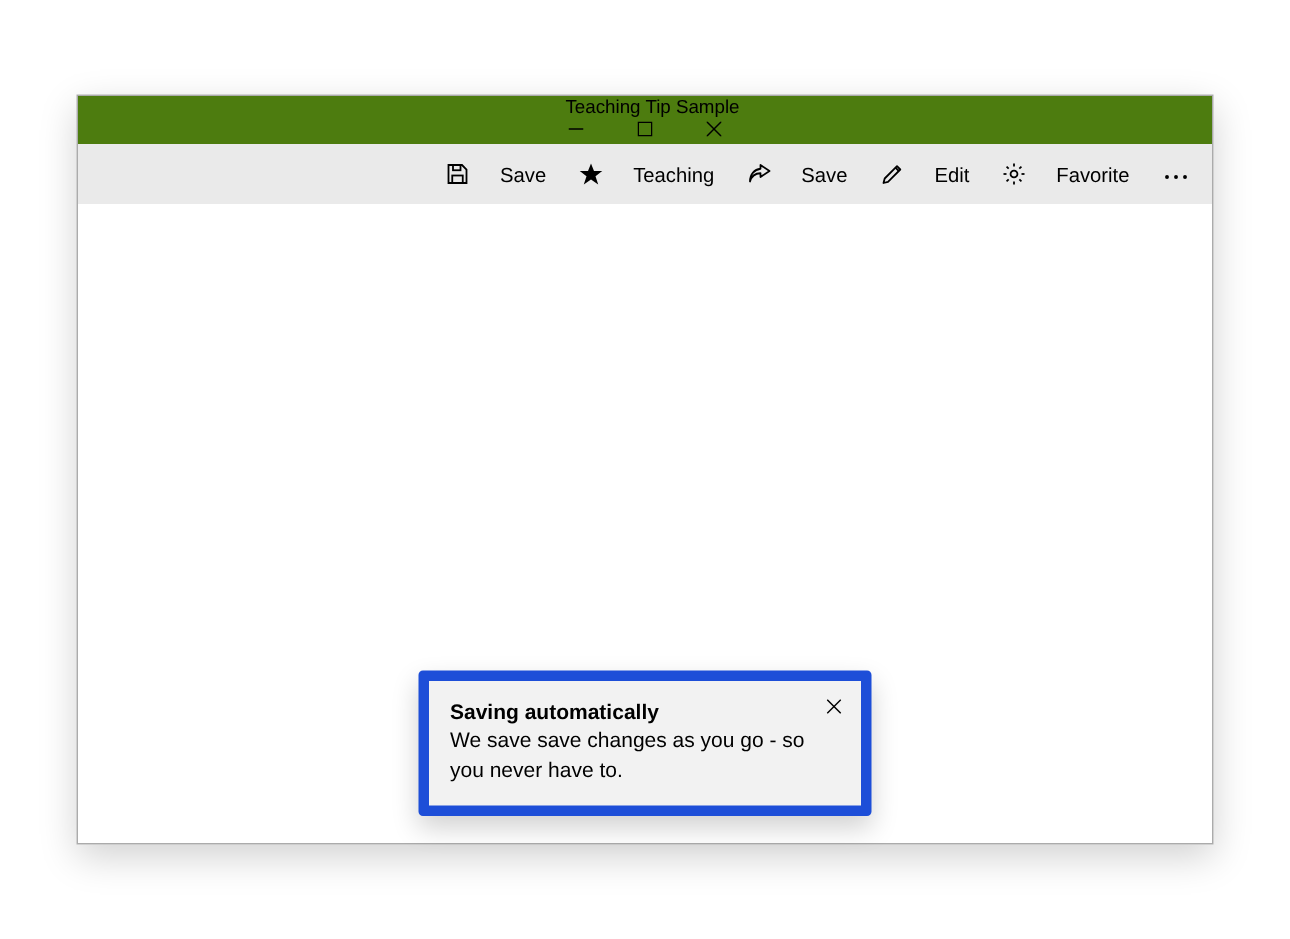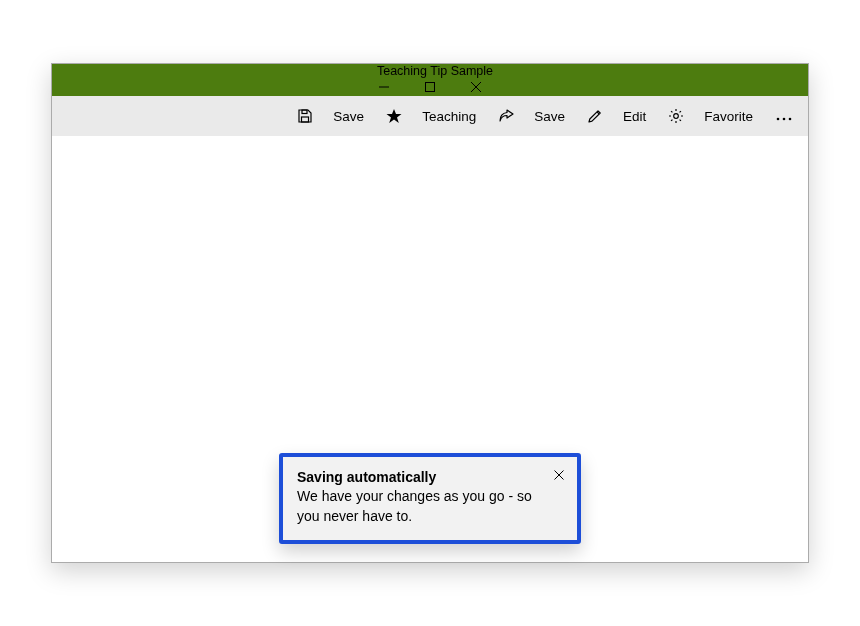--- a/index.html
+++ b/index.html
@@ -113,21 +113,21 @@
       position: relative;
     }
     
     .teaching-tip {
       position: absolute;
       bottom: 18px;
       left: 50%;
       transform: translateX(-50%);
       width: 302px;
       background: #f2f2f2;
-      border: 4px solid #1d4ed8;
+      border: 7px solid #1d4ed8;
       border-radius: 3px;
       box-shadow: 0 8px 18px rgba(0,0,0,0.18);
       padding: 12px 14px 14px 14px;
     }
     
     .tip-close {
       position: absolute;
       top: 8px;
       right: 8px;
       width: 20px;
@@ -262,17 +262,17 @@
     <div class="teaching-tip">
       <div class="tip-close">
         <span class="icon">
           <svg viewBox="0 0 10 10">
               <line x1="0.5" y1="0.5" x2="9.5" y2="9.5" stroke="#000" stroke-width="1"></line>
               <line x1="9.5" y1="0.5" x2="0.5" y2="9.5" stroke="#000" stroke-width="1"></line>
             </svg>
         </span>
       </div>
       <div class="tip-title">Saving automatically</div>
-      <div class="tip-body">We have your changes as you go - so you never have to.</div>
+      <div class="tip-body">We save save changes as you go - so you never have to.</div>
     </div>
   </div>
 
 </div>
 
 </body></html>

